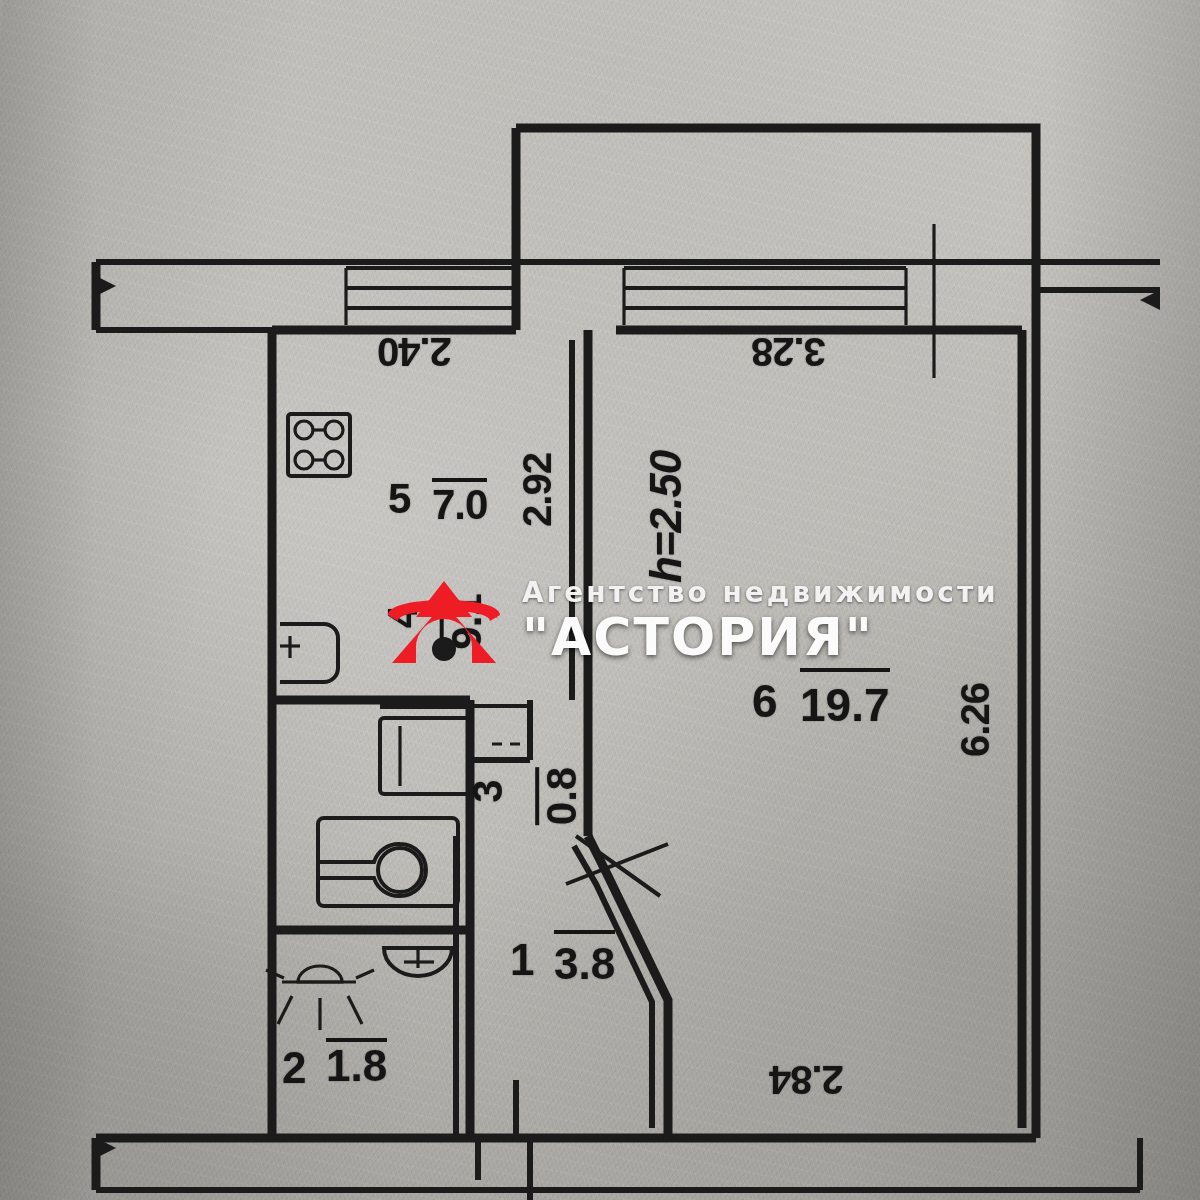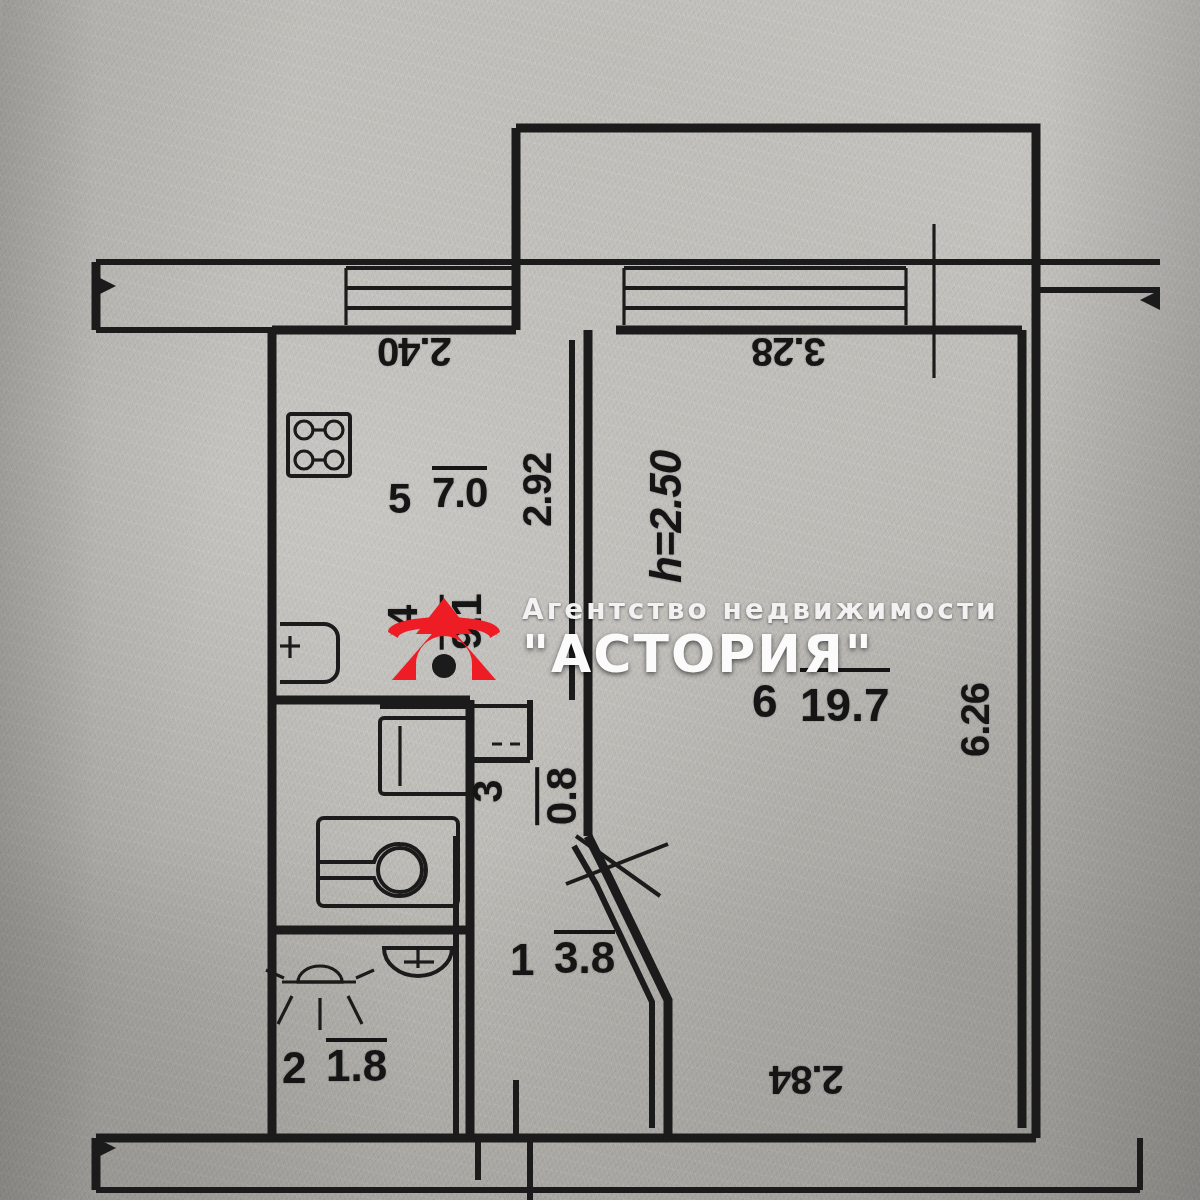--- a/index.html
+++ b/index.html
@@ -59,21 +59,21 @@
   .room{display:flex;flex-direction:column;align-items:center;}
   .room .num{font-size:42px;letter-spacing:-1px;}
   .room .area{font-size:42px;letter-spacing:-1px;}
   .dim{font-size:40px;letter-spacing:-1px;}
 
   
   .r180{transform:rotate(180deg);}
   .rccw{transform:rotate(-90deg);}    
 
   
-  #wm{position:absolute;left:380px;top:592px;display:flex;align-items:center;gap:14px;pointer-events:none;justify-content:flex-end;}
+  #wm{position:absolute;left:380px;top:575px;display:flex;align-items:center;gap:14px;pointer-events:none;justify-content:flex-end;}
   #wm .txt{display:flex;flex-direction:column;line-height:1;}
   #wm .l1{color:#f2f2f2;font-size:28px;font-weight:bold;letter-spacing:3px;
           text-shadow:0 1px 3px rgba(0,0,0,.55);font-family:"DejaVu Sans",sans-serif;}
   #wm .l2{color:#fbfbfb;font-size:52px;font-weight:bold;letter-spacing:2px;margin-top:4px;
           text-shadow:0 2px 5px rgba(0,0,0,.6);font-family:"DejaVu Sans",sans-serif;}
 </style>
 </head>
 <body>
 
 <div id="stage">
@@ -236,36 +236,36 @@
 
   <div class="lbl dim rccw" style="left:600px;top:495px;font-size:44px;font-style:italic;">h=2.50</div>
 
   <div class="lbl dim rccw" style="left:938px;top:700px;">6.26</div>
 
   <div class="lbl dim r180" style="left:770px;top:1060px;">2.84</div>
 
   <div class="lbl room" style="left:388px;top:478px;">
     <span class="num">5</span>
   </div>
-  <div class="lbl room" style="left:432px;top:466px;">
+  <div class="lbl room" style="left:432px;top:478px;">
     <span class="area" style="border-top:4px solid #151515;padding-top:2px;">7.0</span>
   </div>
 
   <div class="lbl room rccw" style="left:392px;top:596px;">
     <span class="num">4</span>
   </div>
   <div class="lbl room rccw" style="left:436px;top:598px;">
     <span class="area" style="border-top:4px solid #151515;padding-top:2px;">9.1</span>
   </div>
 
   <div class="lbl rccw" style="left:476px;top:770px;font-size:42px;">3</div>
   <div class="lbl rccw" style="left:530px;top:772px;font-size:42px;border-top:4px solid #151515;padding-top:2px;">0.8</div>
 
   <div class="lbl" style="left:510px;top:938px;font-size:44px;">1</div>
-  <div class="lbl" style="left:554px;top:930px;font-size:44px;border-top:4px solid #151515;padding-top:2px;">3.8</div>
+  <div class="lbl" style="left:554px;top:930px;font-size:44px;border-top:4px solid #151515;padding-top:8px;">3.8</div>
 
   <div class="lbl" style="left:282px;top:1046px;font-size:44px;">2</div>
   <div class="lbl" style="left:326px;top:1038px;font-size:44px;border-top:4px solid #151515;padding-top:2px;">1.8</div>
 
   <div class="lbl" style="left:752px;top:678px;font-size:46px;">6</div>
   <div class="lbl" style="left:800px;top:668px;font-size:46px;border-top:4px solid #151515;padding-top:10px;">19.7</div>
 
   <div id="wm">
     <svg width="128" height="92" viewBox="0 0 128 92">
       <polygon fill="#ee1c25" points="64,6 92,42 36,42"></polygon>

